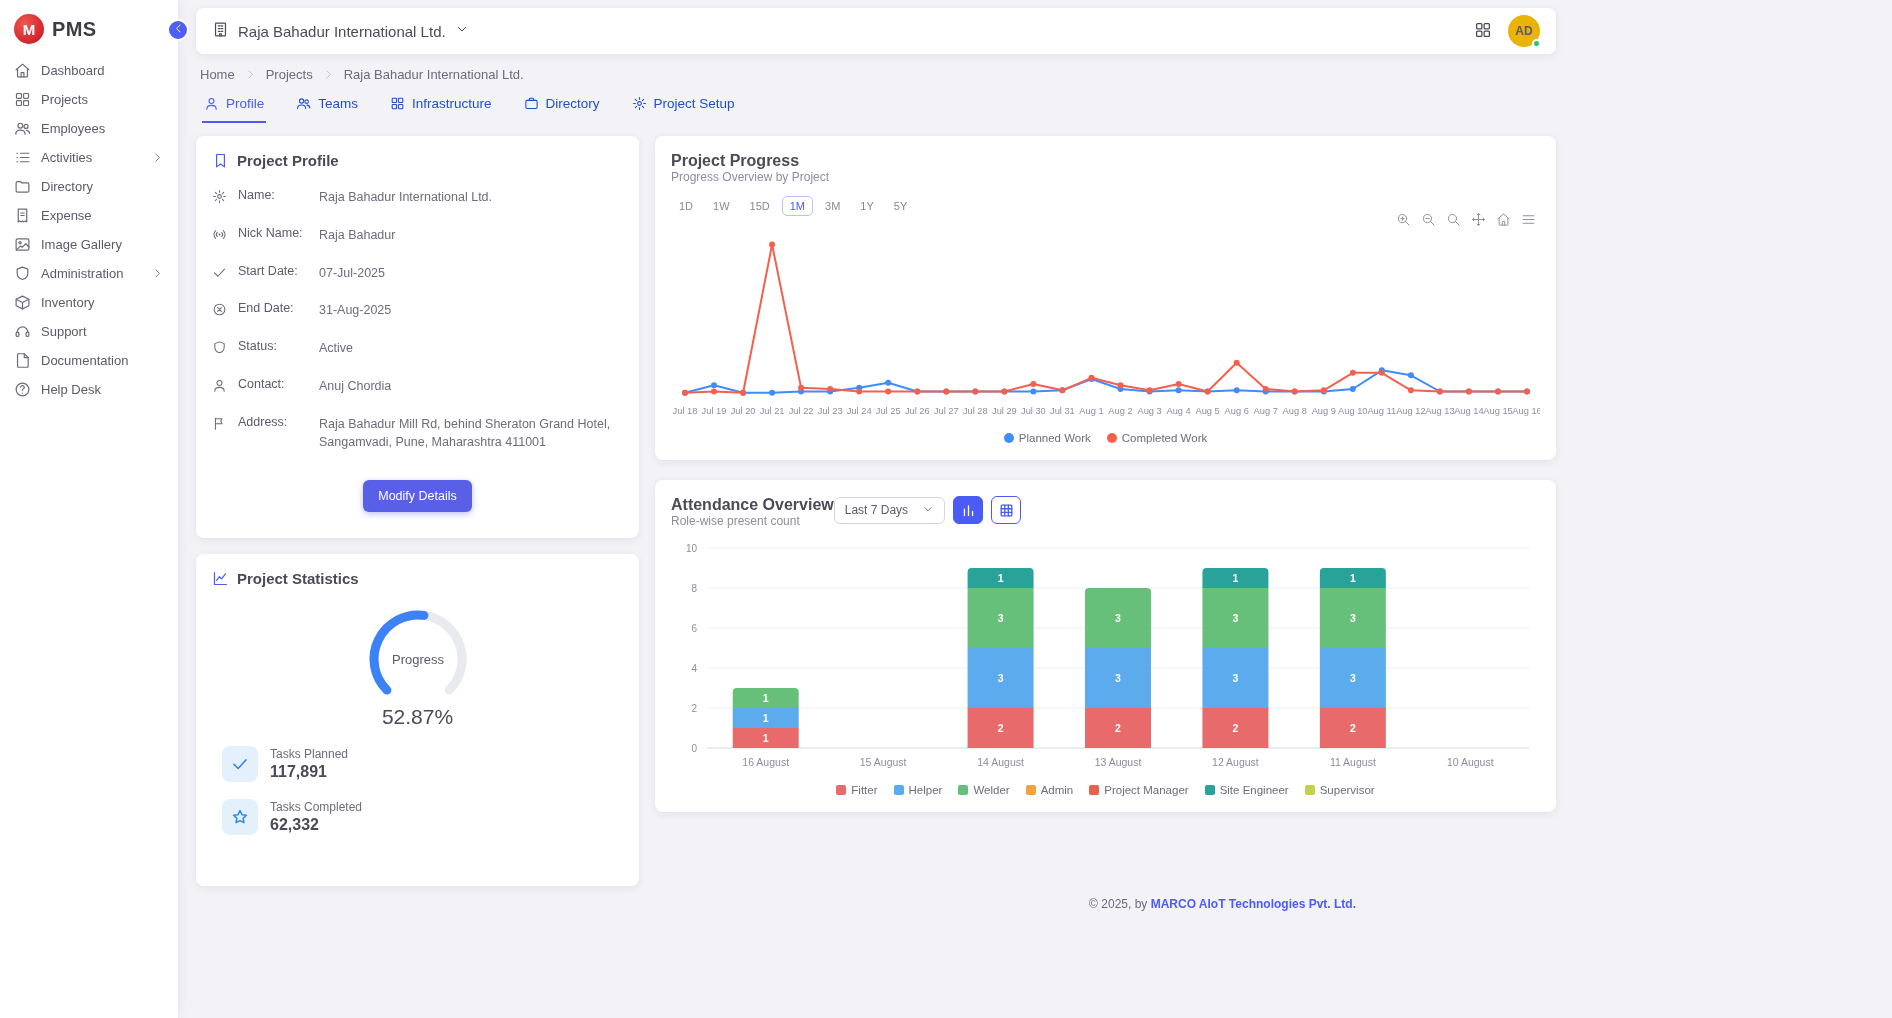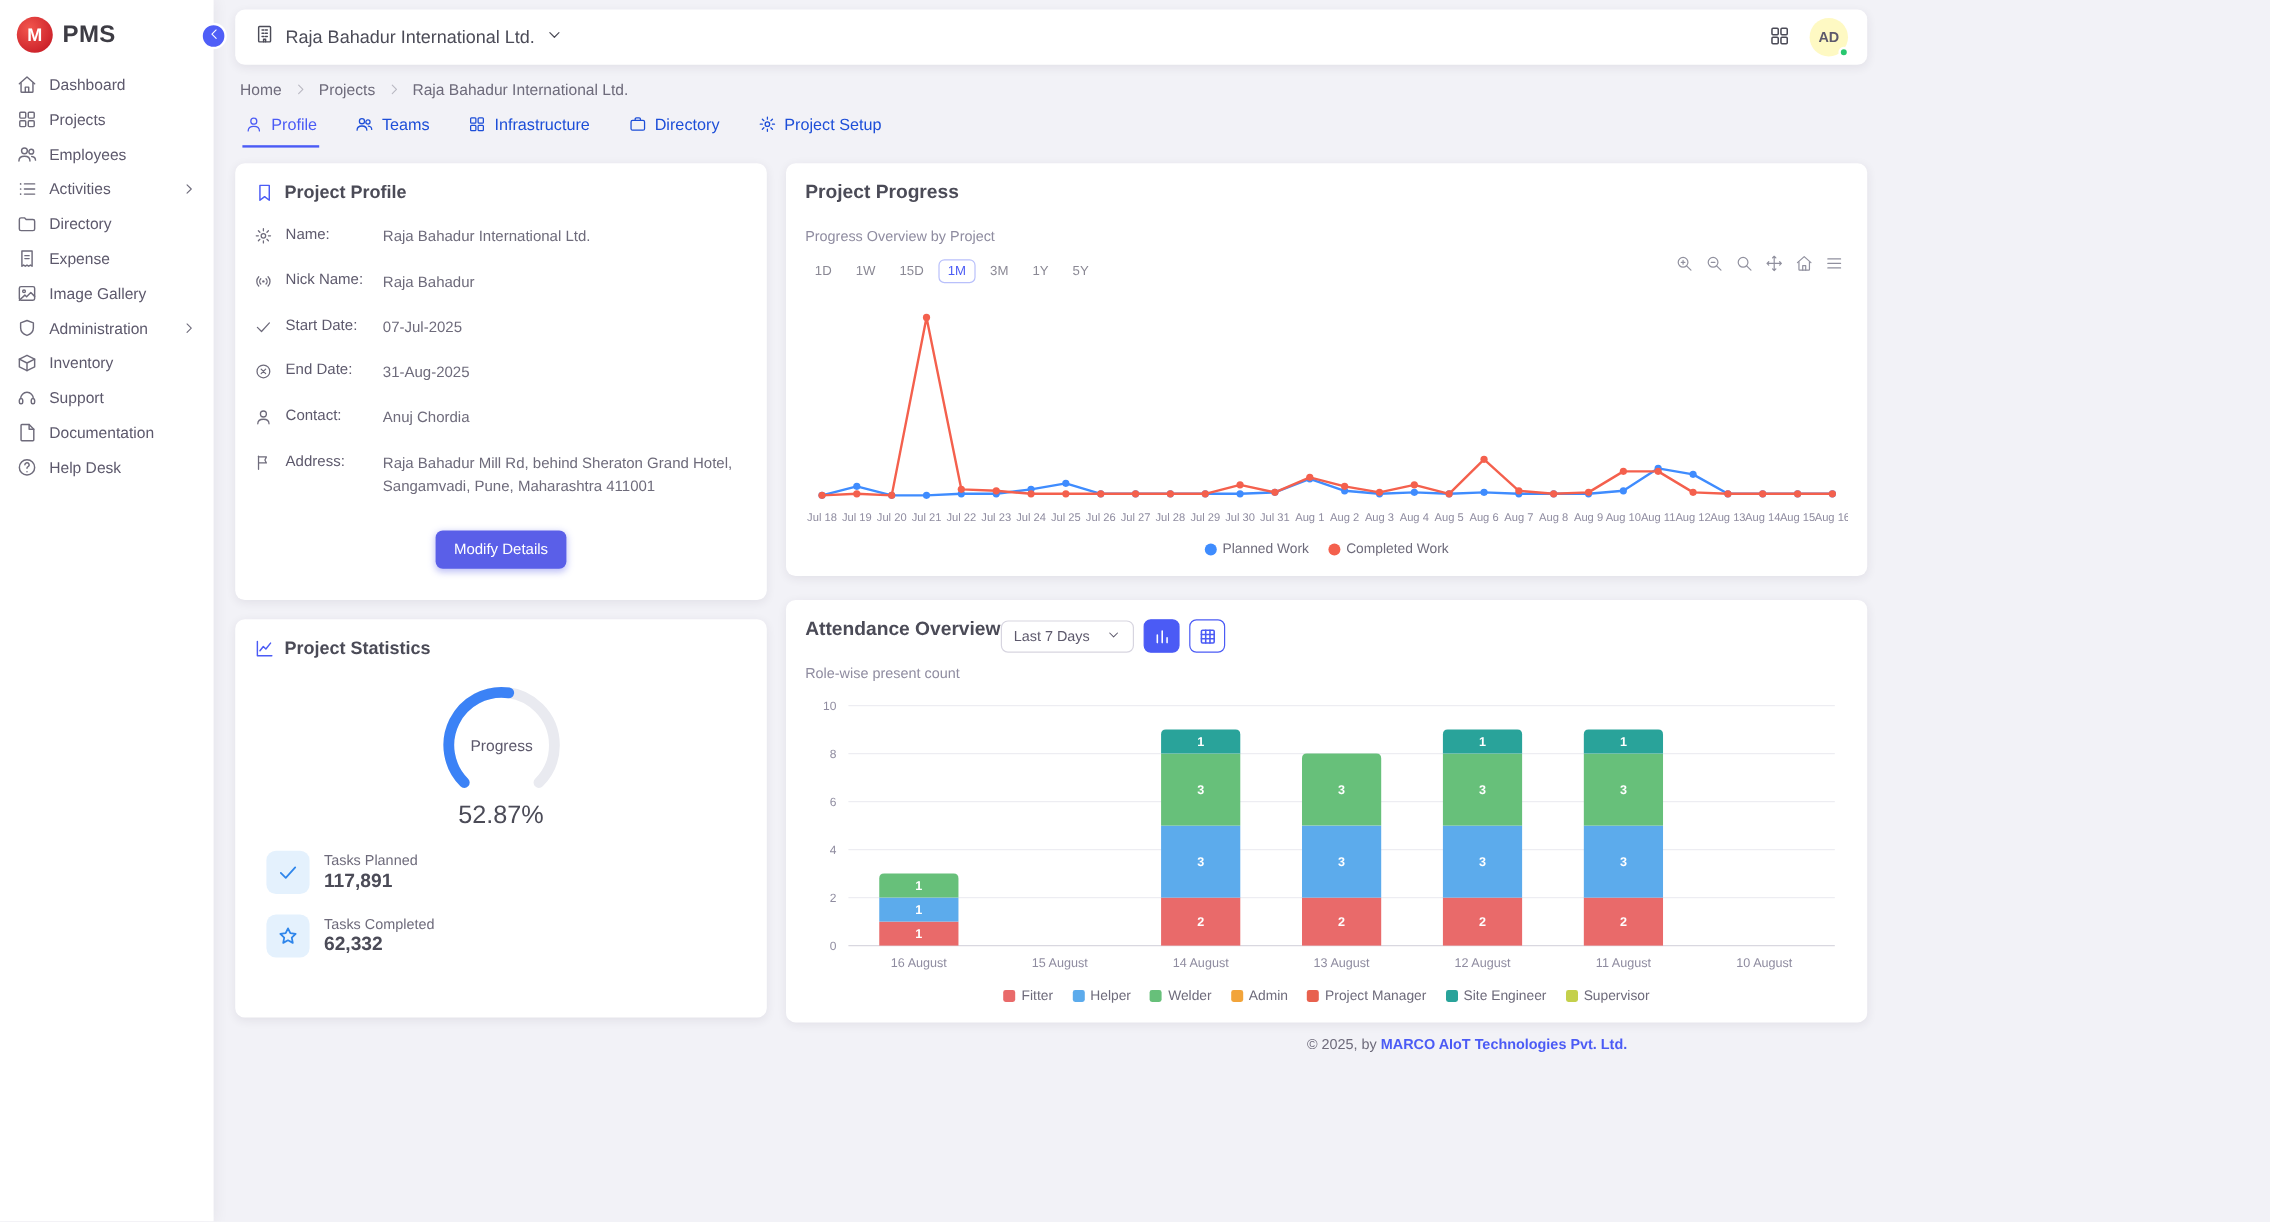--- a/index.html
+++ b/index.html
@@ -16,37 +16,37 @@
   .side-item .ic{color:#6e6b7b;flex-shrink:0}
   .side-item .chev{margin-left:auto;color:#a5a3ae;display:flex}
   
   main{flex:1;padding:8px 0 0 18px;position:relative}
   .content{width:1360px}
   .topbar{background:#fff;border-radius:8px;height:46px;display:flex;align-items:center;justify-content:space-between;padding:0 16px;box-shadow:0 2px 8px rgba(47,43,61,.08)}
   .topbar-left{display:flex;align-items:center;gap:9px;cursor:pointer;color:#4b4b57}
   .company{font-size:15px;color:#4b4b57}
   .topbar-right{display:flex;align-items:center;gap:16px}
   .apps-btn{color:#4b4b57;cursor:pointer;display:flex;background:none;border:none}
-  .avatar{position:relative;width:32px;height:32px;border-radius:50%;background:#fef9c3;display:flex;align-items:center;justify-content:center;font-size:12px;font-weight:700;color:#5d596c;cursor:pointer}
+  .avatar{position:relative;width:32px;height:32px;border-radius:50%;background:#eab308;display:flex;align-items:center;justify-content:center;font-size:12px;font-weight:700;color:#5d596c;cursor:pointer}
   .status-dot{position:absolute;right:-1px;bottom:-1px;width:9px;height:9px;border-radius:50%;background:#28c76f;border:2px solid #fff}
   .breadcrumb{display:flex;align-items:center;gap:9px;font-size:13px;color:#6e6b7b;padding:13px 4px 9px}
   .crumb{cursor:pointer}
   .bc-sep{color:#b9b8c2;display:flex}
   .tabs{display:flex;gap:28px;padding:0 6px;border-bottom:1px solid transparent}
   .tab{display:flex;align-items:center;gap:7px;font-size:13.5px;padding:5px 2px 10px;color:#1d4ed8;cursor:pointer;border-bottom:2px solid transparent}
   .tab.active{color:#4b5bf5;border-bottom-color:#4b5bf5}
   .grid{display:flex;gap:16px;margin-top:12px;align-items:flex-start}
   .col-left{width:443px;display:flex;flex-direction:column;gap:16px;flex-shrink:0}
   .col-right{flex:1;display:flex;flex-direction:column;gap:20px}
   .card{background:#fff;border-radius:8px;box-shadow:0 2px 8px rgba(47,43,61,.08);padding:16px;position:relative}
   .card-title-row{display:flex;align-items:flex-start;gap:8px}
   .title-ic{color:#4b5bf5;display:flex}
   .card-title{font-size:15px;font-weight:600;color:#4b4b57}
   .card-title.lg{font-size:16px}
-  .card-sub{font-size:12px;color:#8f8ca0;margin-top:20px}
+  .card-sub{font-size:12px;color:#8f8ca0;margin-top:0}
   
   .field{display:flex;gap:11px;margin-top:19px;font-size:12.5px;align-items:flex-start}
   .ficon{color:#6e6b7b;display:flex;margin-top:1px}
   .flabel{width:70px;color:#5d596c;flex-shrink:0}
   .fvalue{color:#6e6b7b;line-height:1.5;max-width:300px}
   .btn-primary{display:block;margin:28px auto 10px;background:#5a5fe8;color:#fff;border:none;border-radius:6px;padding:9px 15px;font-size:12.5px;cursor:pointer;font-family:inherit;box-shadow:0 2px 6px rgba(90,95,232,.4)}
   
   .stats-card{min-height:332px}
   .gauge-wrap{text-align:center;margin-top:16px}
   .gauge-value{font-size:21px;color:#4b4b57;margin-top:-6px}
@@ -332,20 +332,29 @@
                 </div>
                 <div class="field">
                   <span class="ficon">
                     <svg class="ic" width="15" height="15" viewBox="0 0 24 24" fill="none" stroke="currentColor" stroke-width="1.7" stroke-linecap="round" stroke-linejoin="round">
                       <circle cx="12" cy="12" r="8.5"></circle>
                       <path d="M9 9l6 6M15 9l-6 6"></path>
                     </svg>
                   </span>
                   <span class="flabel">End Date:</span>
                   <span class="fvalue">31-Aug-2025</span>
+                </div>
+                <div class="field">
+                  <span class="ficon">
+                    <svg class="ic" width="15" height="15" viewBox="0 0 24 24" fill="none" stroke="currentColor" stroke-width="1.7" stroke-linecap="round" stroke-linejoin="round">
+                      <path d="M12 3l7.5 2.8v5.7c0 4.6-3.2 7.6-7.5 9-4.3-1.4-7.5-4.4-7.5-9V5.8z"></path>
+                    </svg>
+                  </span>
+                  <span class="flabel">Status:</span>
+                  <span class="fvalue">Active</span>
                 </div>
                 <div class="field">
                   <span class="ficon">
                     <svg class="ic" width="15" height="15" viewBox="0 0 24 24" fill="none" stroke="currentColor" stroke-width="1.7" stroke-linecap="round" stroke-linejoin="round">
                       <circle cx="12" cy="8" r="4"></circle>
                       <path d="M4.5 21c0-4 3.4-6 7.5-6s7.5 2 7.5 6"></path>
                     </svg>
                   </span>
                   <span class="flabel">Contact:</span>
                   <span class="fvalue">Anuj Chordia</span>

